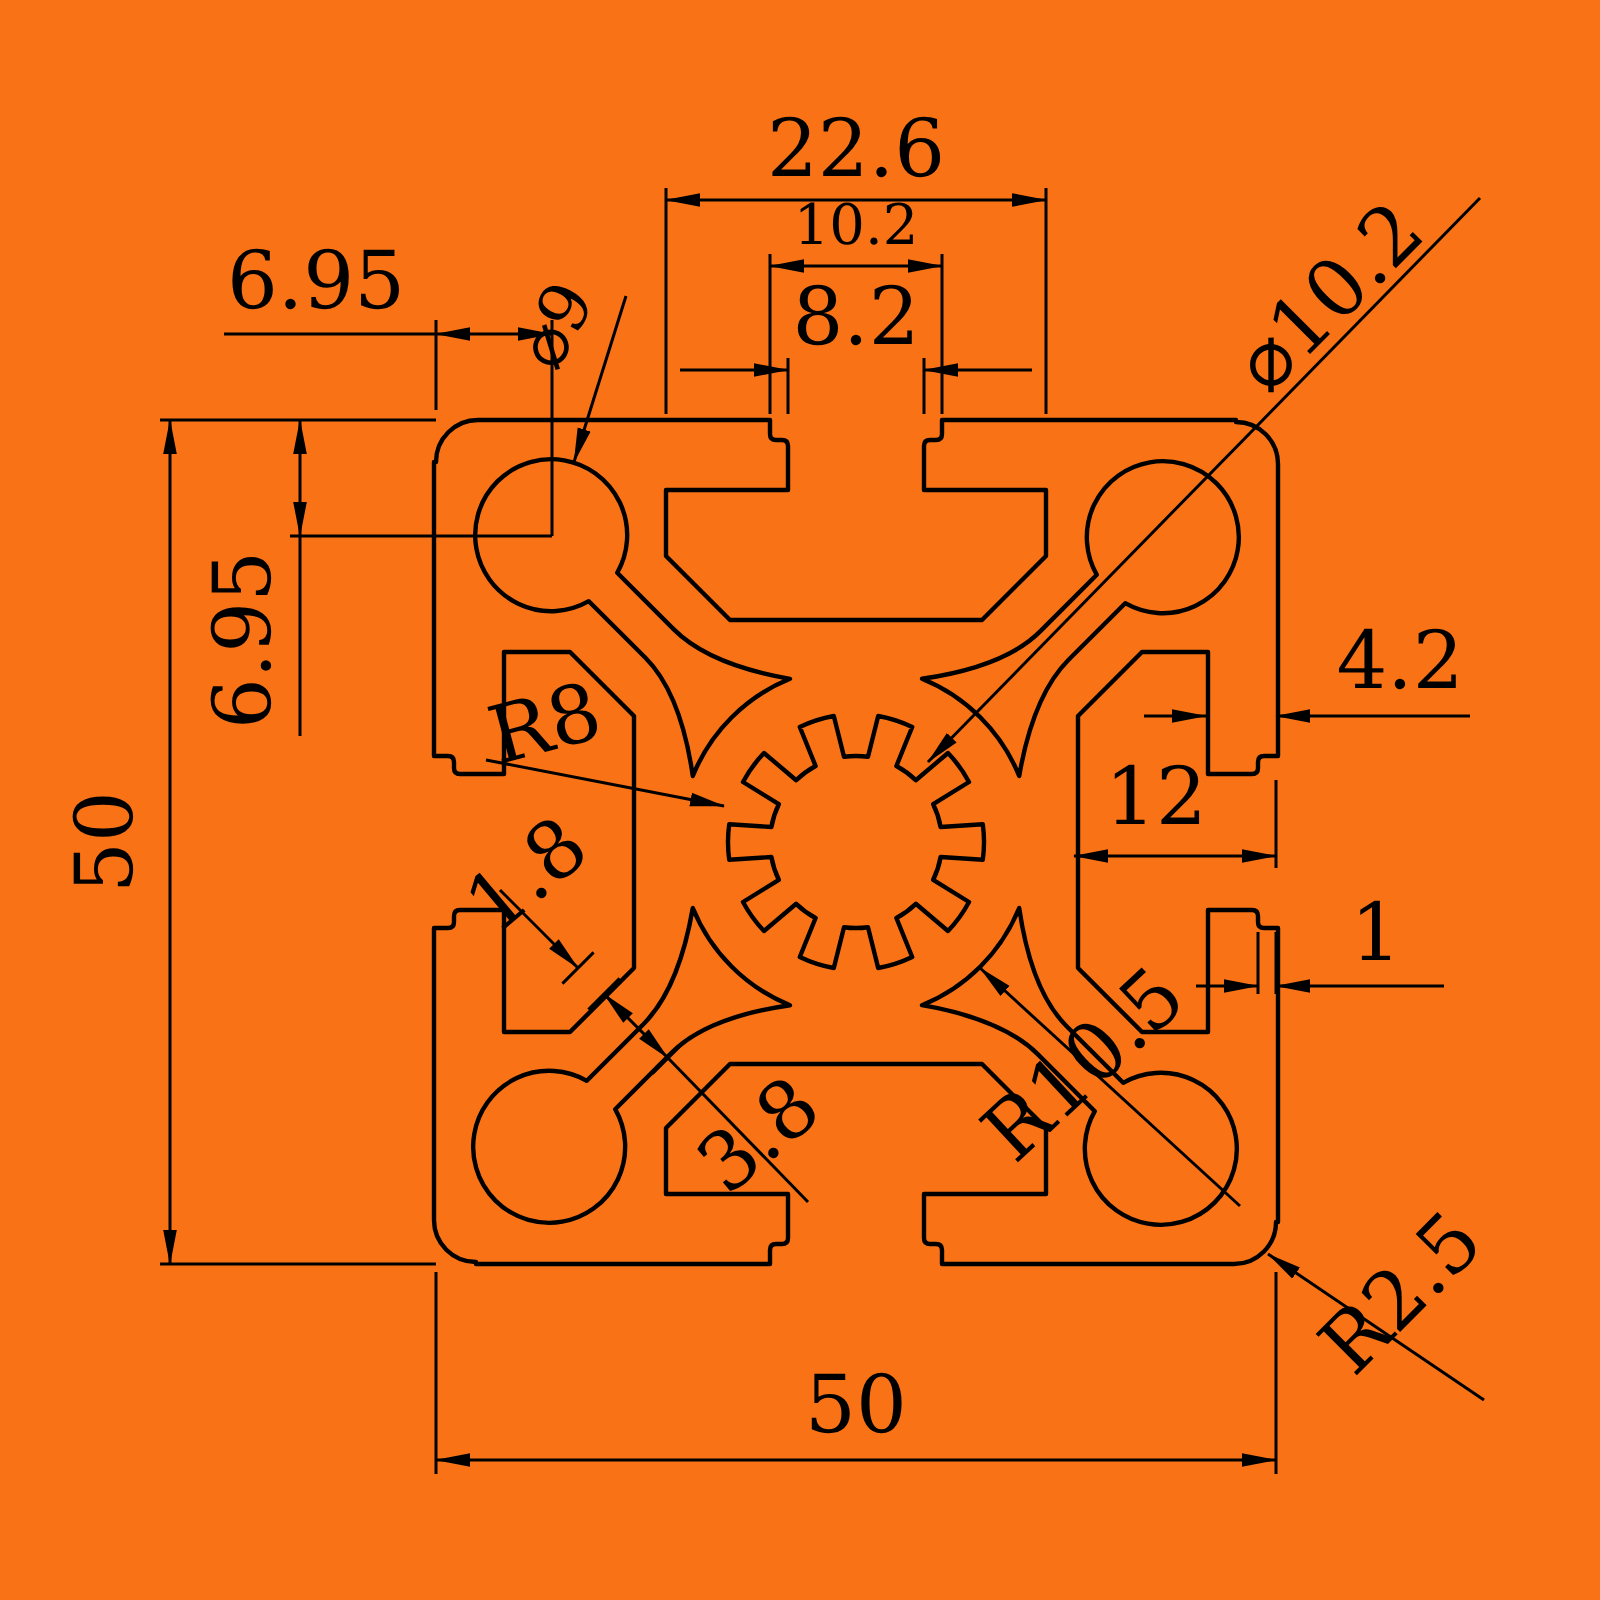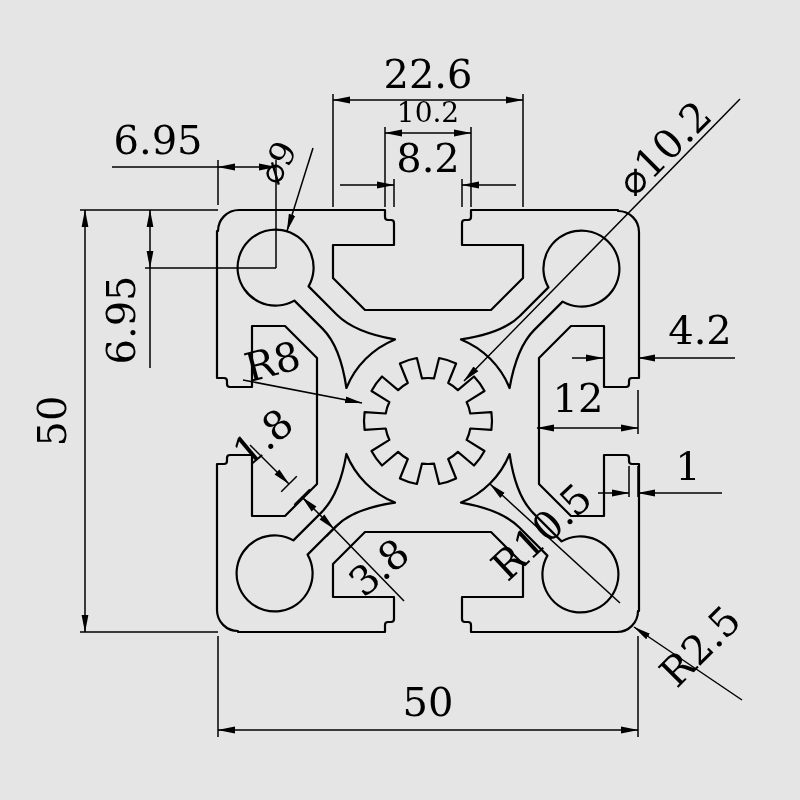--- a/index.html
+++ b/index.html
@@ -1,16 +1,16 @@
 <!DOCTYPE html>
 <html><head>
 <meta charset="utf-8">
 <style>
   html,body{margin:0;padding:0;background:#ffffff;}
-  .stage{width:800px;height:800px;position:relative;background:#e5e5e5;overflow:hidden;}
+  .stage{width:800px;height:800px;position:relative;background:#f97316;overflow:hidden;}
   svg{display:block;}
   .profile{fill:none;stroke:#000;stroke-width:2.2;stroke-linejoin:round;stroke-linecap:round;}
   .dimline{fill:none;stroke:#000;stroke-width:1.5;}
   .dim2{marker-start:url(#arr);marker-end:url(#arr);}
   .dime{marker-end:url(#arr);}
   .dimtext{font-family:"DejaVu Serif","DejaVu Sans",serif;fill:#000;}
   .fs40{font-size:40px;}
   .fs34{font-size:34px;}
   .fs28{font-size:28px;}
 </style>

